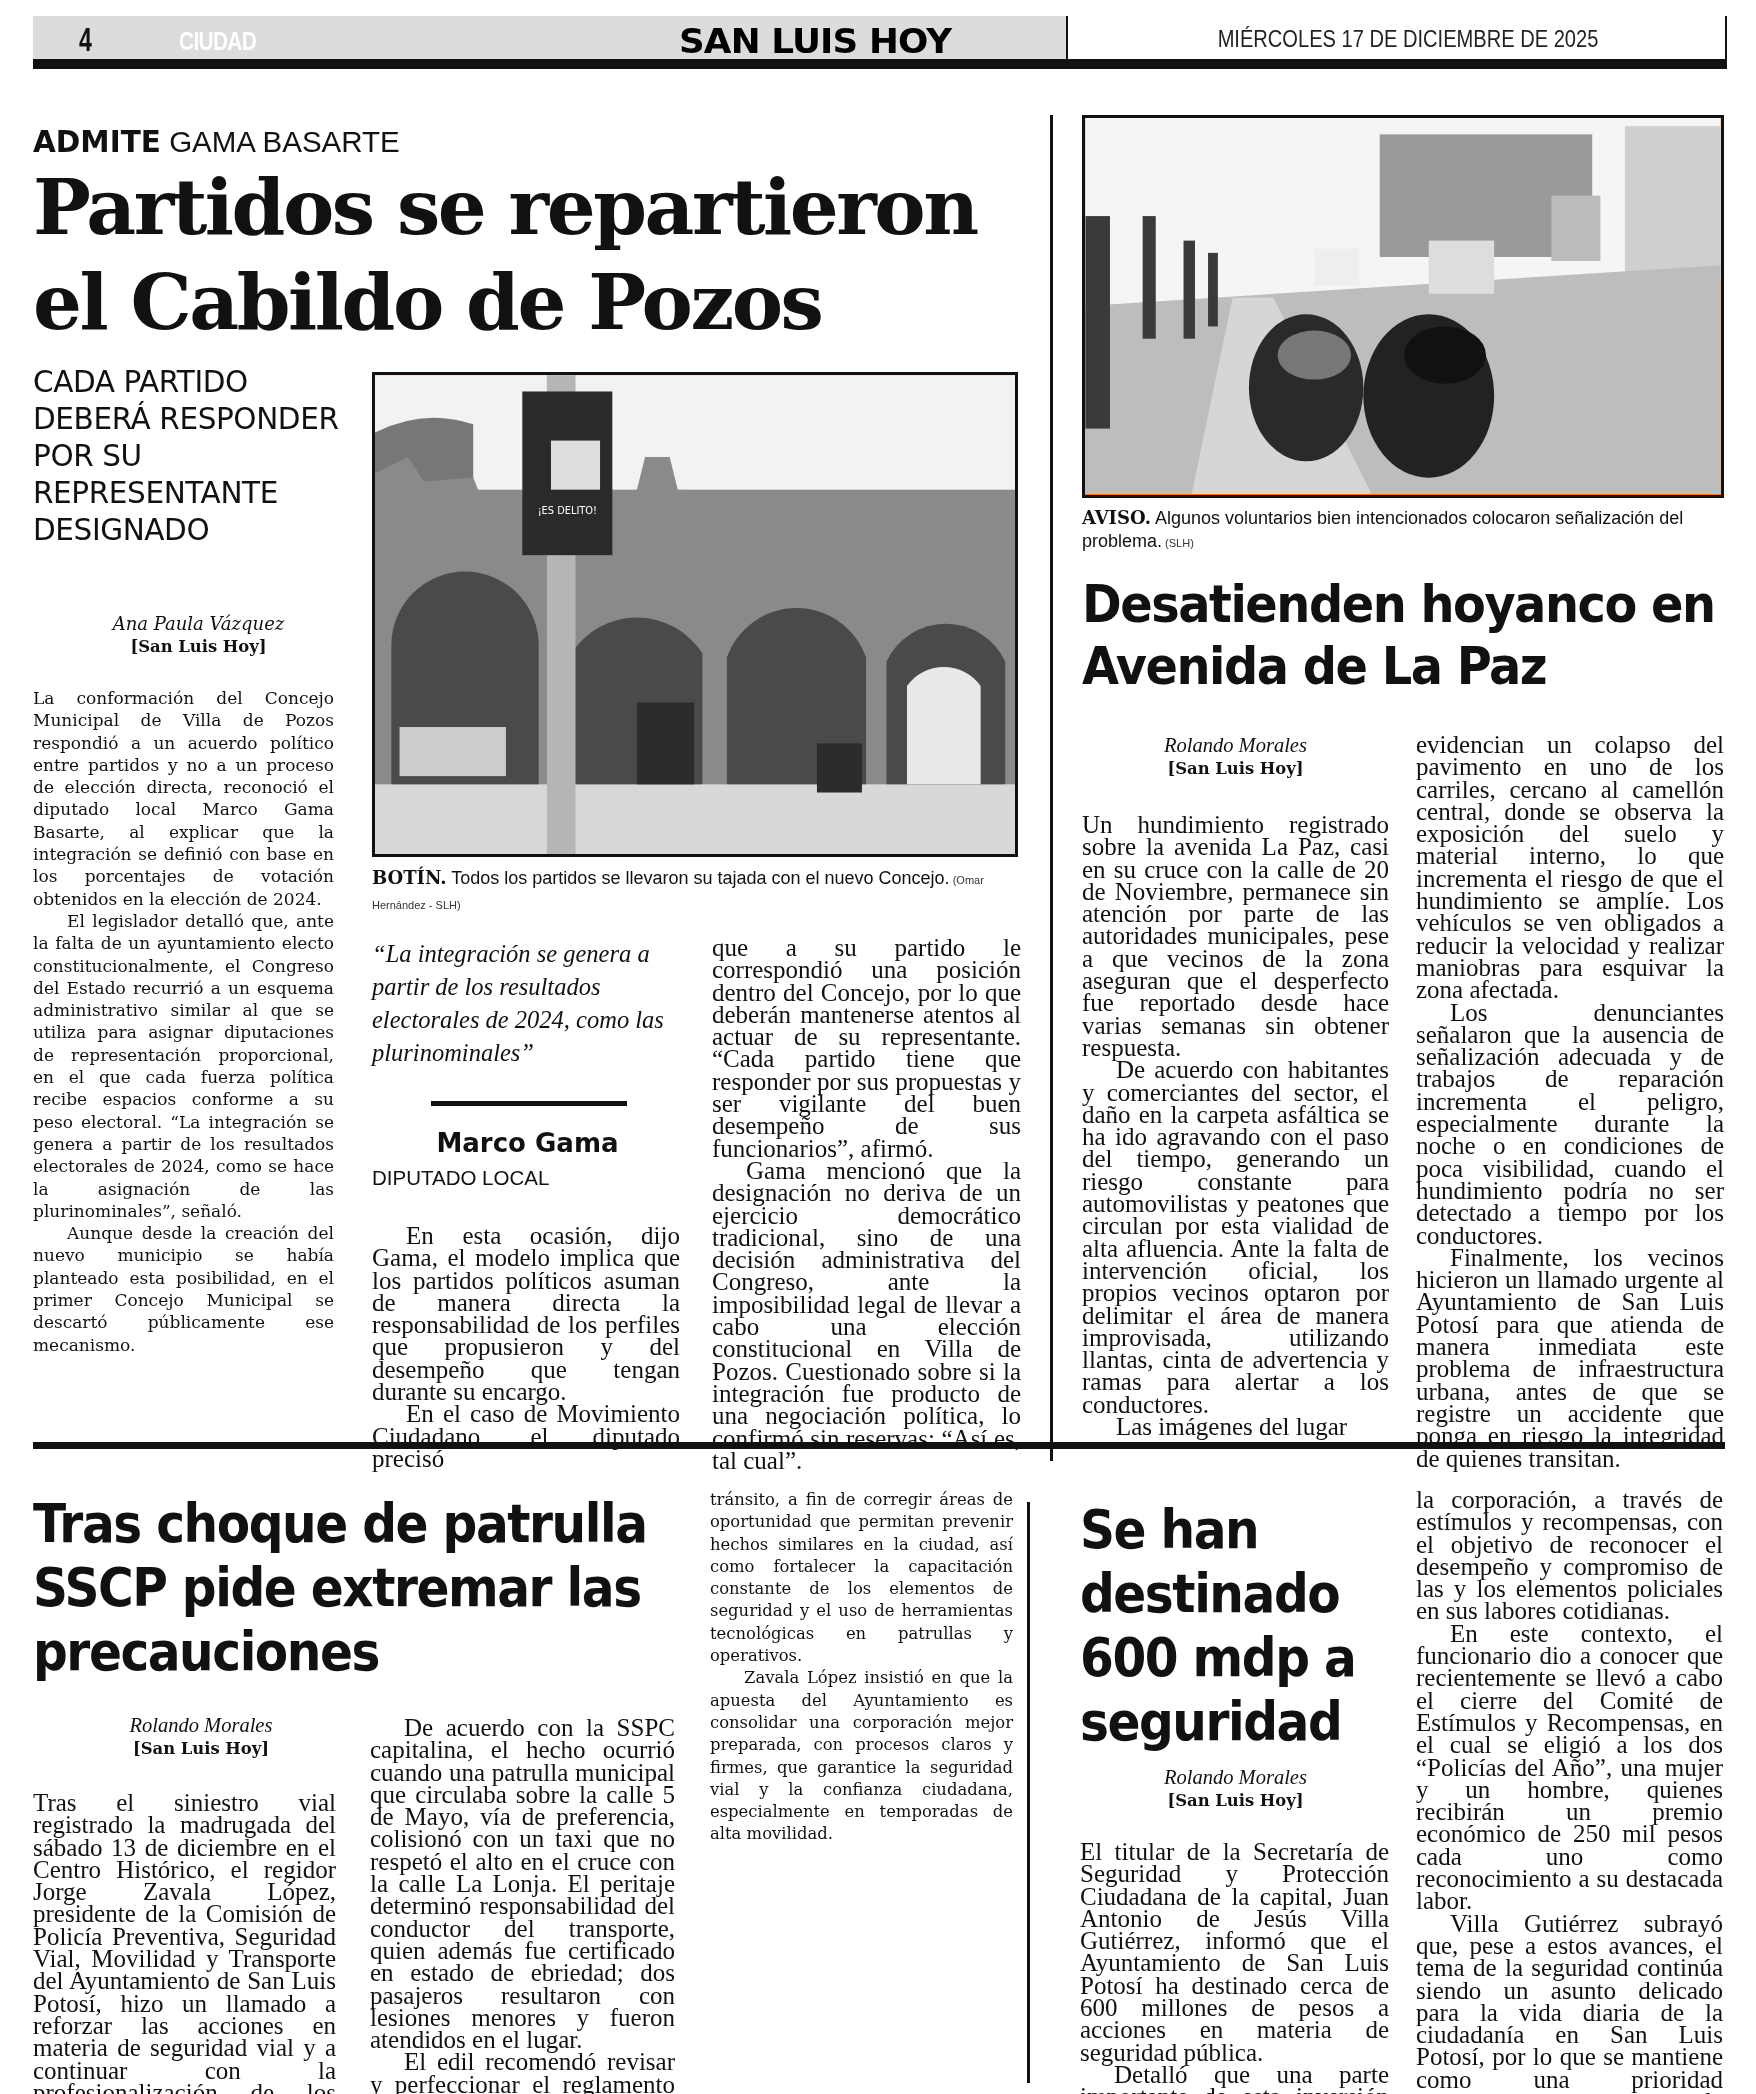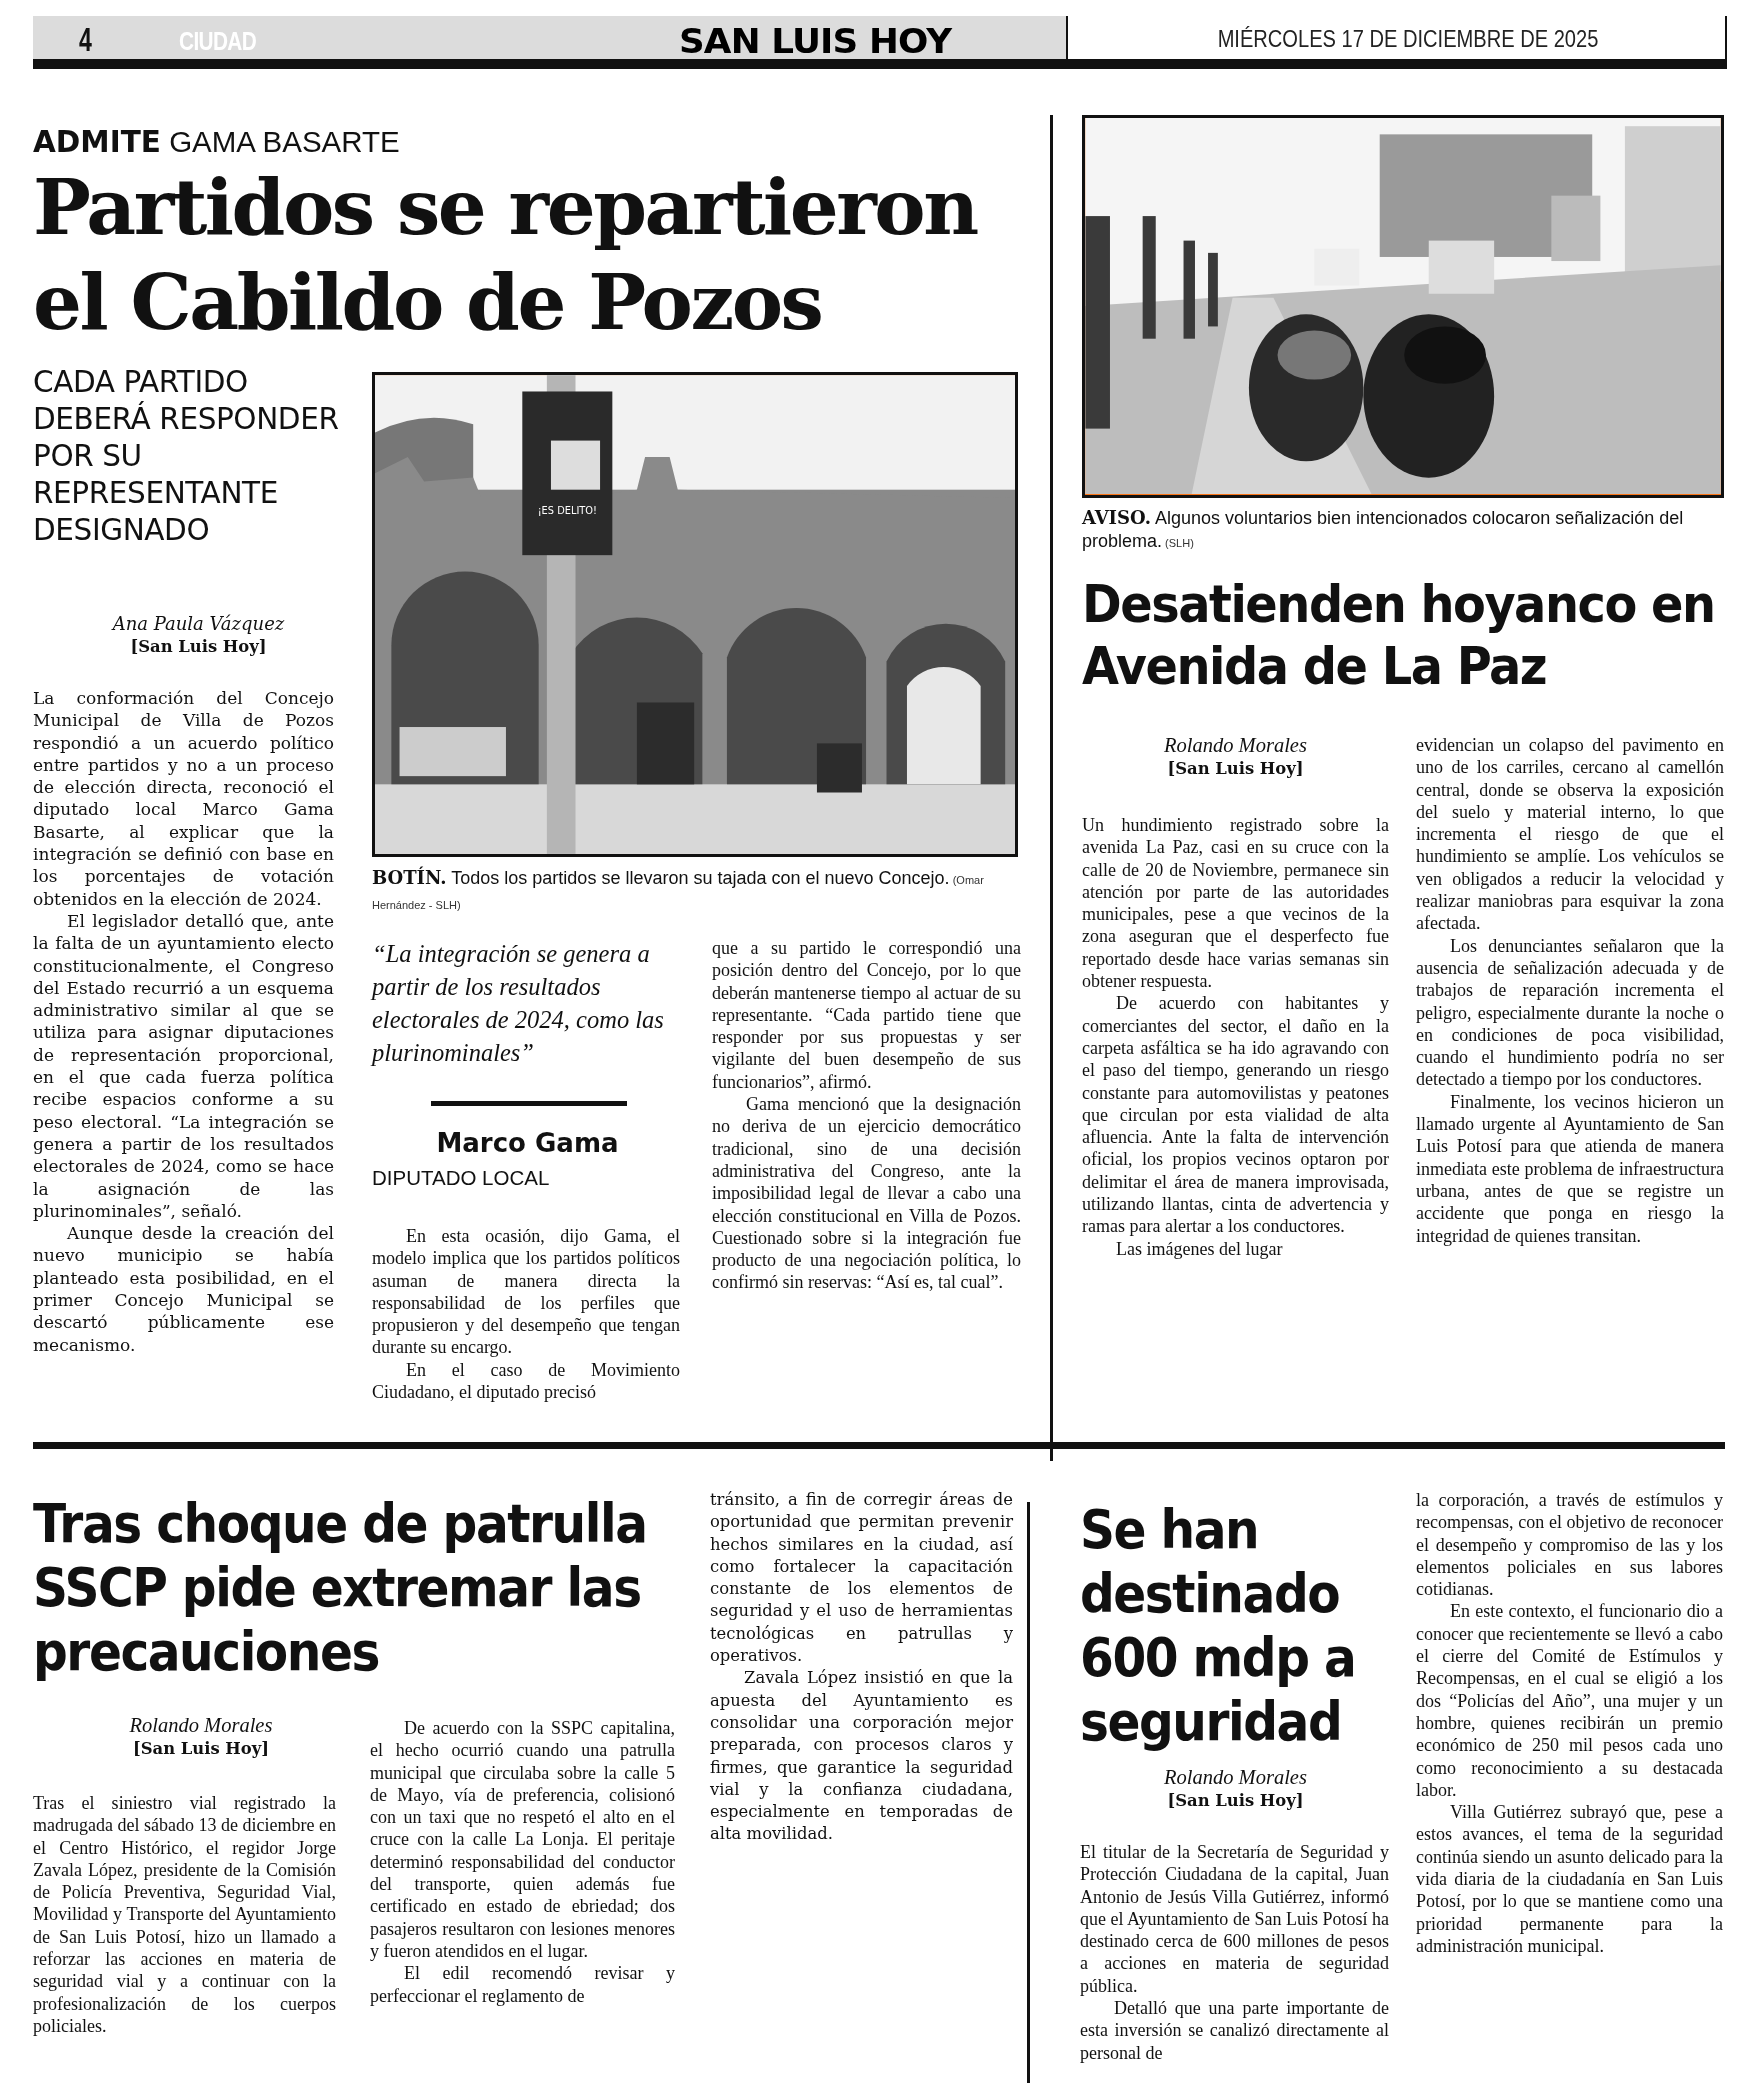--- a/index.html
+++ b/index.html
@@ -19,21 +19,21 @@
 .kicker{left:33px;top:125px;font:29.5px "Liberation Sans",sans-serif;color:#111}
 .kicker b{font-weight:bold;font-family:"DejaVu Sans",sans-serif}
 .h1{left:33px;top:160px;width:1015px;font:900 77px/1.0 "DejaVu Serif",serif;letter-spacing:-2.5px;line-height:95px}
 .deck{left:33px;top:364px;width:311px;font:29.5px/37px "DejaVu Sans",sans-serif;color:#111;letter-spacing:-0.4px}
 .byline{text-align:center}
 .byline .n{font:italic 18px/23px "DejaVu Serif",serif}
 .byline .o{font:bold 16.4px/23px "DejaVu Serif",serif}
 .body{font:17px/22.3px "DejaVu Serif",serif;text-align:justify;hyphens:auto}
 .body p{text-indent:34px}
 .body p.noind{text-indent:0}
-.cond{font-family:"Liberation Serif",serif;font-size:18px;line-height:22.3px}
+.cond{font-family:"Liberation Serif",serif;font-size:25px;line-height:22.3px}
 .photo{border:3.3px solid #111;background:#f97316;overflow:hidden}
 .cap{font:18px/23px "Liberation Sans",sans-serif;color:#111}
 .cap b{font-family:"DejaVu Serif",serif;font-weight:900}
 .cap span.c{color:#333;font-size:11px}
 .quote{font:italic 24.5px/33px "Liberation Serif",serif}
 .qrule{height:4.9px;background:#111}
 .qname{text-align:center;font:bold 26px "DejaVu Sans",sans-serif}
 .qrole{text-align:left;font:20.5px "Liberation Sans",sans-serif}
 .rule-v{background:#111;width:3.3px}
 .rule-h{background:#111;height:7.4px}
@@ -95,21 +95,21 @@
 <div class="abs quote" style="left:372px;top:937px;width:311px">“La integración se genera a partir de los resultados electorales de 2024, como las plurinominales”</div>
 <div class="abs qrule" style="left:431px;top:1101px;width:196px"></div>
 <div class="abs qname" style="left:372px;top:1128px;width:311px">Marco Gama</div>
 <div class="abs qrole" style="left:372px;top:1166px;width:311px">DIPUTADO LOCAL</div>
 
 <div class="abs body cond" style="left:372px;top:1225px;width:308px">
   <p>En esta ocasión, dijo Gama, el modelo implica que los partidos políticos asuman de manera directa la responsabilidad de los perfiles que propusieron y del desempeño que tengan durante su encargo.</p>
   <p>En el caso de Movimiento Ciudadano, el diputado precisó</p>
 </div>
 <div class="abs body cond" style="left:712px;top:937px;width:309px">
-  <p class="noind">que a su partido le correspondió una posición dentro del Concejo, por lo que deberán mantenerse tiempo al actuar de su representante. “Cada partido tiene que responder por sus propuestas y ser vigilante del buen desempeño de sus funcionarios”, afirmó.</p>
+  <p class="noind">que a su partido le correspondió una posición dentro del Concejo, por lo que deberán mantenerse atentos al actuar de su representante. “Cada partido tiene que responder por sus propuestas y ser vigilante del buen desempeño de sus funcionarios”, afirmó.</p>
   <p>Gama mencionó que la designación no deriva de un ejercicio democrático tradicional, sino de una decisión administrativa del Congreso, ante la imposibilidad legal de llevar a cabo una elección constitucional en Villa de Pozos. Cuestionado sobre si la integración fue producto de una negociación política, lo confirmó sin reservas: “Así es, tal cual”.</p>
 </div>
 
 <div class="abs rule-v" style="left:1050px;top:115px;height:1346px"></div>
 <div class="abs rule-h" style="left:33px;top:1442px;width:1692px"></div>
 
 <div class="abs photo" style="left:1082px;top:115px;width:642px;height:383px">
   <svg width="636" height="376" viewBox="0 0 777 460">
     <rect width="777" height="460" fill="#e6e6e6"></rect>
     <path d="M0 0 L777 0 L777 200 L0 230Z" fill="#f5f5f5"></path>

